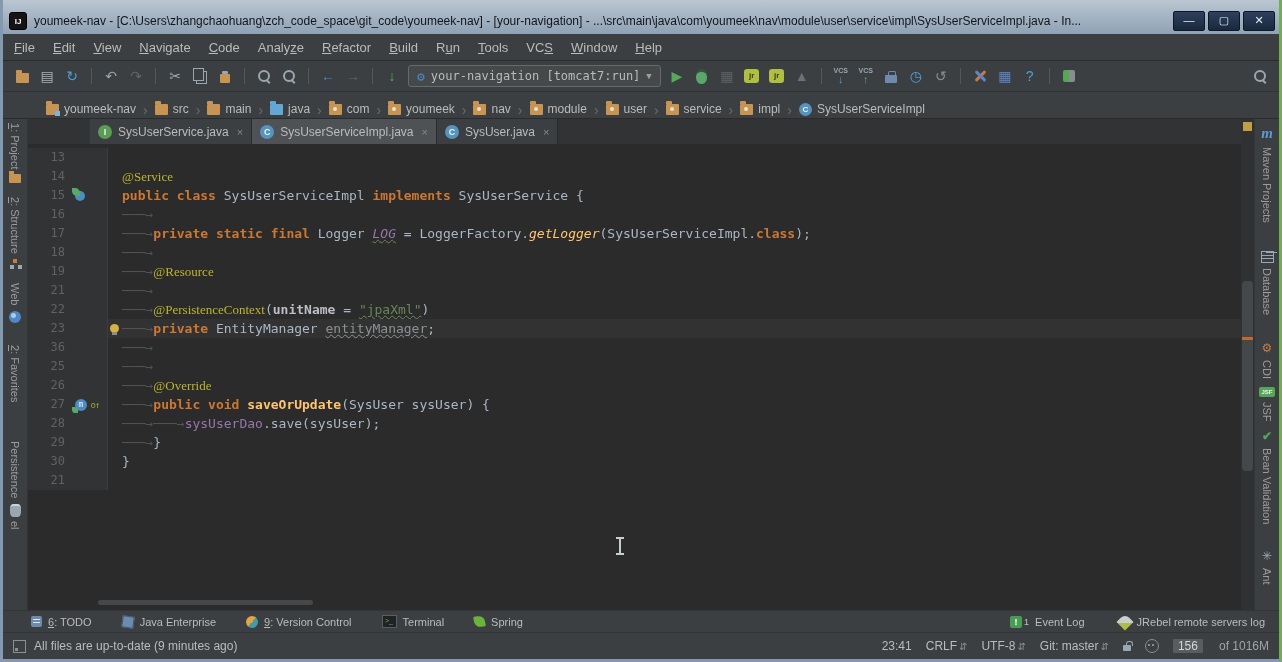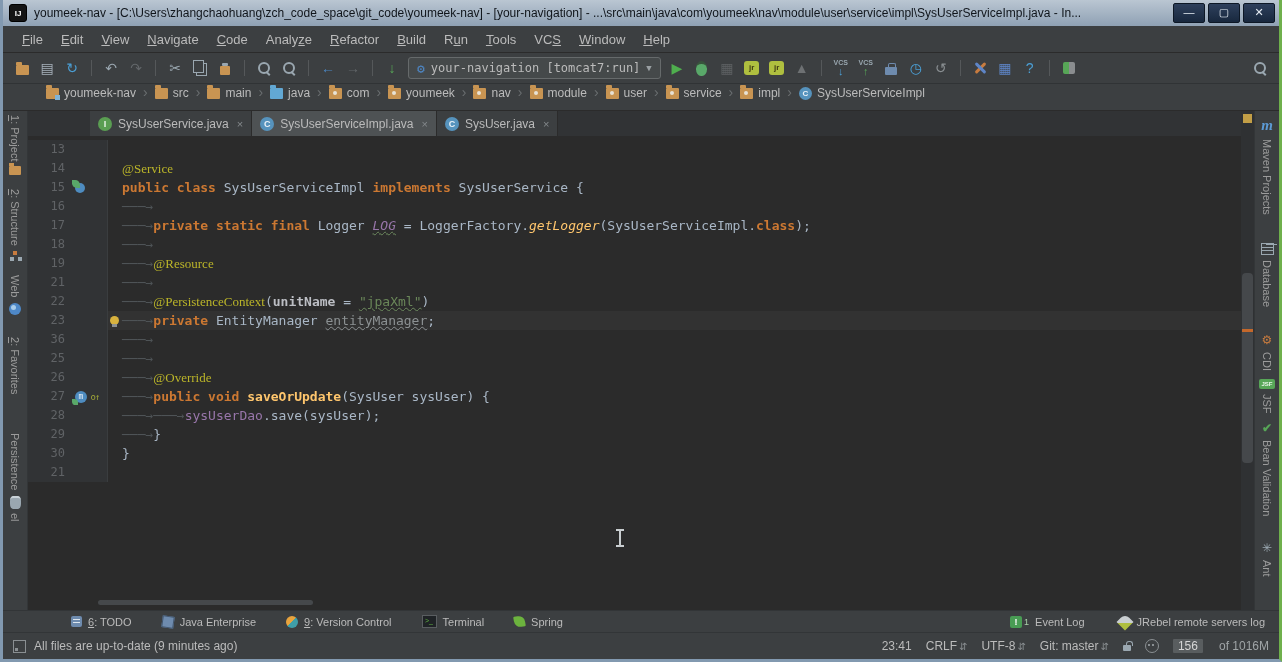--- a/index.html
+++ b/index.html
@@ -1,25 +1,25 @@
 <!DOCTYPE html>
 <html><head>
 <meta charset="utf-8">
 <style>
   html,body{margin:0;padding:0;background:#1e1e1e;}
   #app{width:1282px;height:662px;box-sizing:border-box;display:flex;flex-direction:column;
        font-family:"Liberation Sans",sans-serif;background:#3C3F41;overflow:hidden;
        border-left:3px solid #8299B0;border-right:3px solid #6FB04C;border-bottom:3px solid #8299B0;}
   
-  .titlebar{height:26px;flex:none;background:linear-gradient(#BAC6D2,#8FA1B4);display:flex;align-items:center;padding:0 4px 0 6px;gap:7px;}
+  .titlebar{height:26px;flex:none;background:linear-gradient(#BAC6D2,#8FA1B4);display:flex;align-items:center;padding:8px 4px 0 6px;gap:7px;}
   .app-logo{width:16px;height:16px;flex:none;background:#141414;border:1px solid #000;border-radius:3px;color:#fff;font-size:8px;font-weight:bold;display:flex;align-items:center;justify-content:center;}
   .title-text{flex:1;font-size:12px;color:#10151b;white-space:nowrap;overflow:hidden;}
   .win-btn{width:30px;height:18px;flex:none;background:linear-gradient(#2E405C,#18283E);border:1px solid #0D1826;border-radius:2px;color:#E6EDF4;font-size:11px;line-height:16px;text-align:center;margin-left:3px;}
   
-  .menubar{height:26px;flex:none;display:flex;align-items:center;padding-left:10px;font-size:13px;color:#BBBBBB;background:#3C3F41;}
+  .menubar{height:26px;flex:none;display:flex;align-items:center;padding-left:2px;font-size:13px;color:#BBBBBB;background:#3C3F41;}
   .menu-item{padding:4px 9px;}
   .menu-item u{text-decoration:underline;}
   
   .toolbar{height:30px;flex:none;display:flex;align-items:center;padding:0 10px;gap:7px;border-top:1px solid #2B2B2B;border-bottom:1px solid #303335;}
   .tbi{min-width:18px;height:20px;display:flex;align-items:center;justify-content:center;font-size:14px;line-height:20px;}
   .tsep{width:1px;height:16px;background:#55585A;margin:0 3px;}
   .runconfig{height:20px;background:#45494A;border:1px solid #666A6B;border-radius:3px;display:flex;align-items:center;gap:6px;padding:0 8px;font-size:12px;color:#BBBBBB;font-family:"DejaVu Sans Mono",monospace;}
   .runconfig .gear{color:#4E88C7;font-size:13px;}
   .runconfig .dd{color:#9aa0a3;font-size:9px;}
   .tb-search{margin-left:auto;}
@@ -37,21 +37,21 @@
   .ic-magnifier::after{content:"";position:absolute;left:7px;top:7px;width:2px;height:5px;background:#9AA7B0;transform:rotate(-45deg);}
   .ic-bug{width:11px;height:12px;background:#59A869;border-radius:50% 50% 45% 45%;border-top:3px solid #38543C;}
   .ic-jr{width:15px;height:14px;background:#AFBF3F;border-radius:3px;color:#403c14;font-size:8px;font-weight:bold;text-align:center;line-height:14px;}
   .ic-toolbox{width:12px;height:8px;background:#6E8BAE;border-radius:1px;margin-top:5px;}
   .ic-toolbox::before{content:"";position:absolute;top:-4px;left:3px;width:6px;height:4px;border:1px solid #6E8BAE;border-bottom:none;border-radius:2px 2px 0 0;}
   .ic-wrench{width:14px;height:14px;}
   .ic-wrench::before{content:"";position:absolute;left:6px;top:0;width:3px;height:14px;background:#C77B3F;transform:rotate(45deg);border-radius:2px;}
   .ic-wrench::after{content:"";position:absolute;left:6px;top:0;width:3px;height:14px;background:#5E85C7;transform:rotate(-45deg);border-radius:2px;}
   .ic-jrbox{width:12px;height:12px;border-radius:2px;background:linear-gradient(90deg,#57A657 50%,#8A8D8F 50%);}
   
-  .breadcrumbs{height:26px;flex:none;display:flex;align-items:flex-start;padding-left:40px;font-size:12px;color:#BBBBBB;background:#3C3F41;border-bottom:1px solid #2B2B2B;}
+  .breadcrumbs{height:26px;flex:none;display:flex;align-items:flex-end;padding-left:40px;font-size:12px;color:#BBBBBB;background:#3C3F41;border-bottom:1px solid #2B2B2B;}
   .bc-item{display:flex;align-items:center;gap:5px;padding:2px 3px;}
   .bc-sep{color:#6a6e70;font-size:14px;padding:0 4px;}
   .bci{width:13px;height:11px;position:relative;display:inline-block;}
   .bci-folder,.bci-package,.bci-project{background:#C89452;border-radius:1px;margin-top:1px;}
   .bci-folder::before,.bci-package::before,.bci-project::before,.bci-source-root::before{content:"";position:absolute;top:-3px;left:0;width:6px;height:3px;background:inherit;border-radius:1px 1px 0 0;}
   .bci-package::after{content:"";position:absolute;left:4px;top:3px;width:4px;height:4px;background:#E8E2D5;border-radius:50%;}
   .bci-project::after{content:"";position:absolute;right:-1px;bottom:-1px;width:5px;height:5px;background:#7FB3D8;}
   .bci-source-root{background:#62A8D4;border-radius:1px;margin-top:1px;}
   .bci-class{width:13px;height:13px;border-radius:50%;background:#5693BD;color:#EAF2F8;font-size:8px;font-weight:bold;text-align:center;line-height:13px;}
   .bci-class::after{content:"C";}
@@ -427,21 +427,21 @@
           <span class="vtext">Bean Validation</span>
         </div>
         <div class="stripe-btn" style="margin-top: 24px;">
           <span class="sic sic-ant-tool">✳</span>
           <span class="vtext">Ant</span>
         </div>
       </div>
   </div>
 
   <div class="bottombar">
-    <span id="bb-left" style="display:flex;gap:30px;margin-left:40px;">
+    <span id="bb-left" style="display:flex;gap:30px;">
         <span class="bb-item">
           <span class="bic bic-todo-tool"></span>
           <span><u>6</u>: TODO</span>
         </span>
         <span class="bb-item">
           <span class="bic bic-javaee-tool"></span>
           <span>Java Enterprise</span>
         </span>
         <span class="bb-item">
           <span class="bic bic-vcs-tool"></span>

